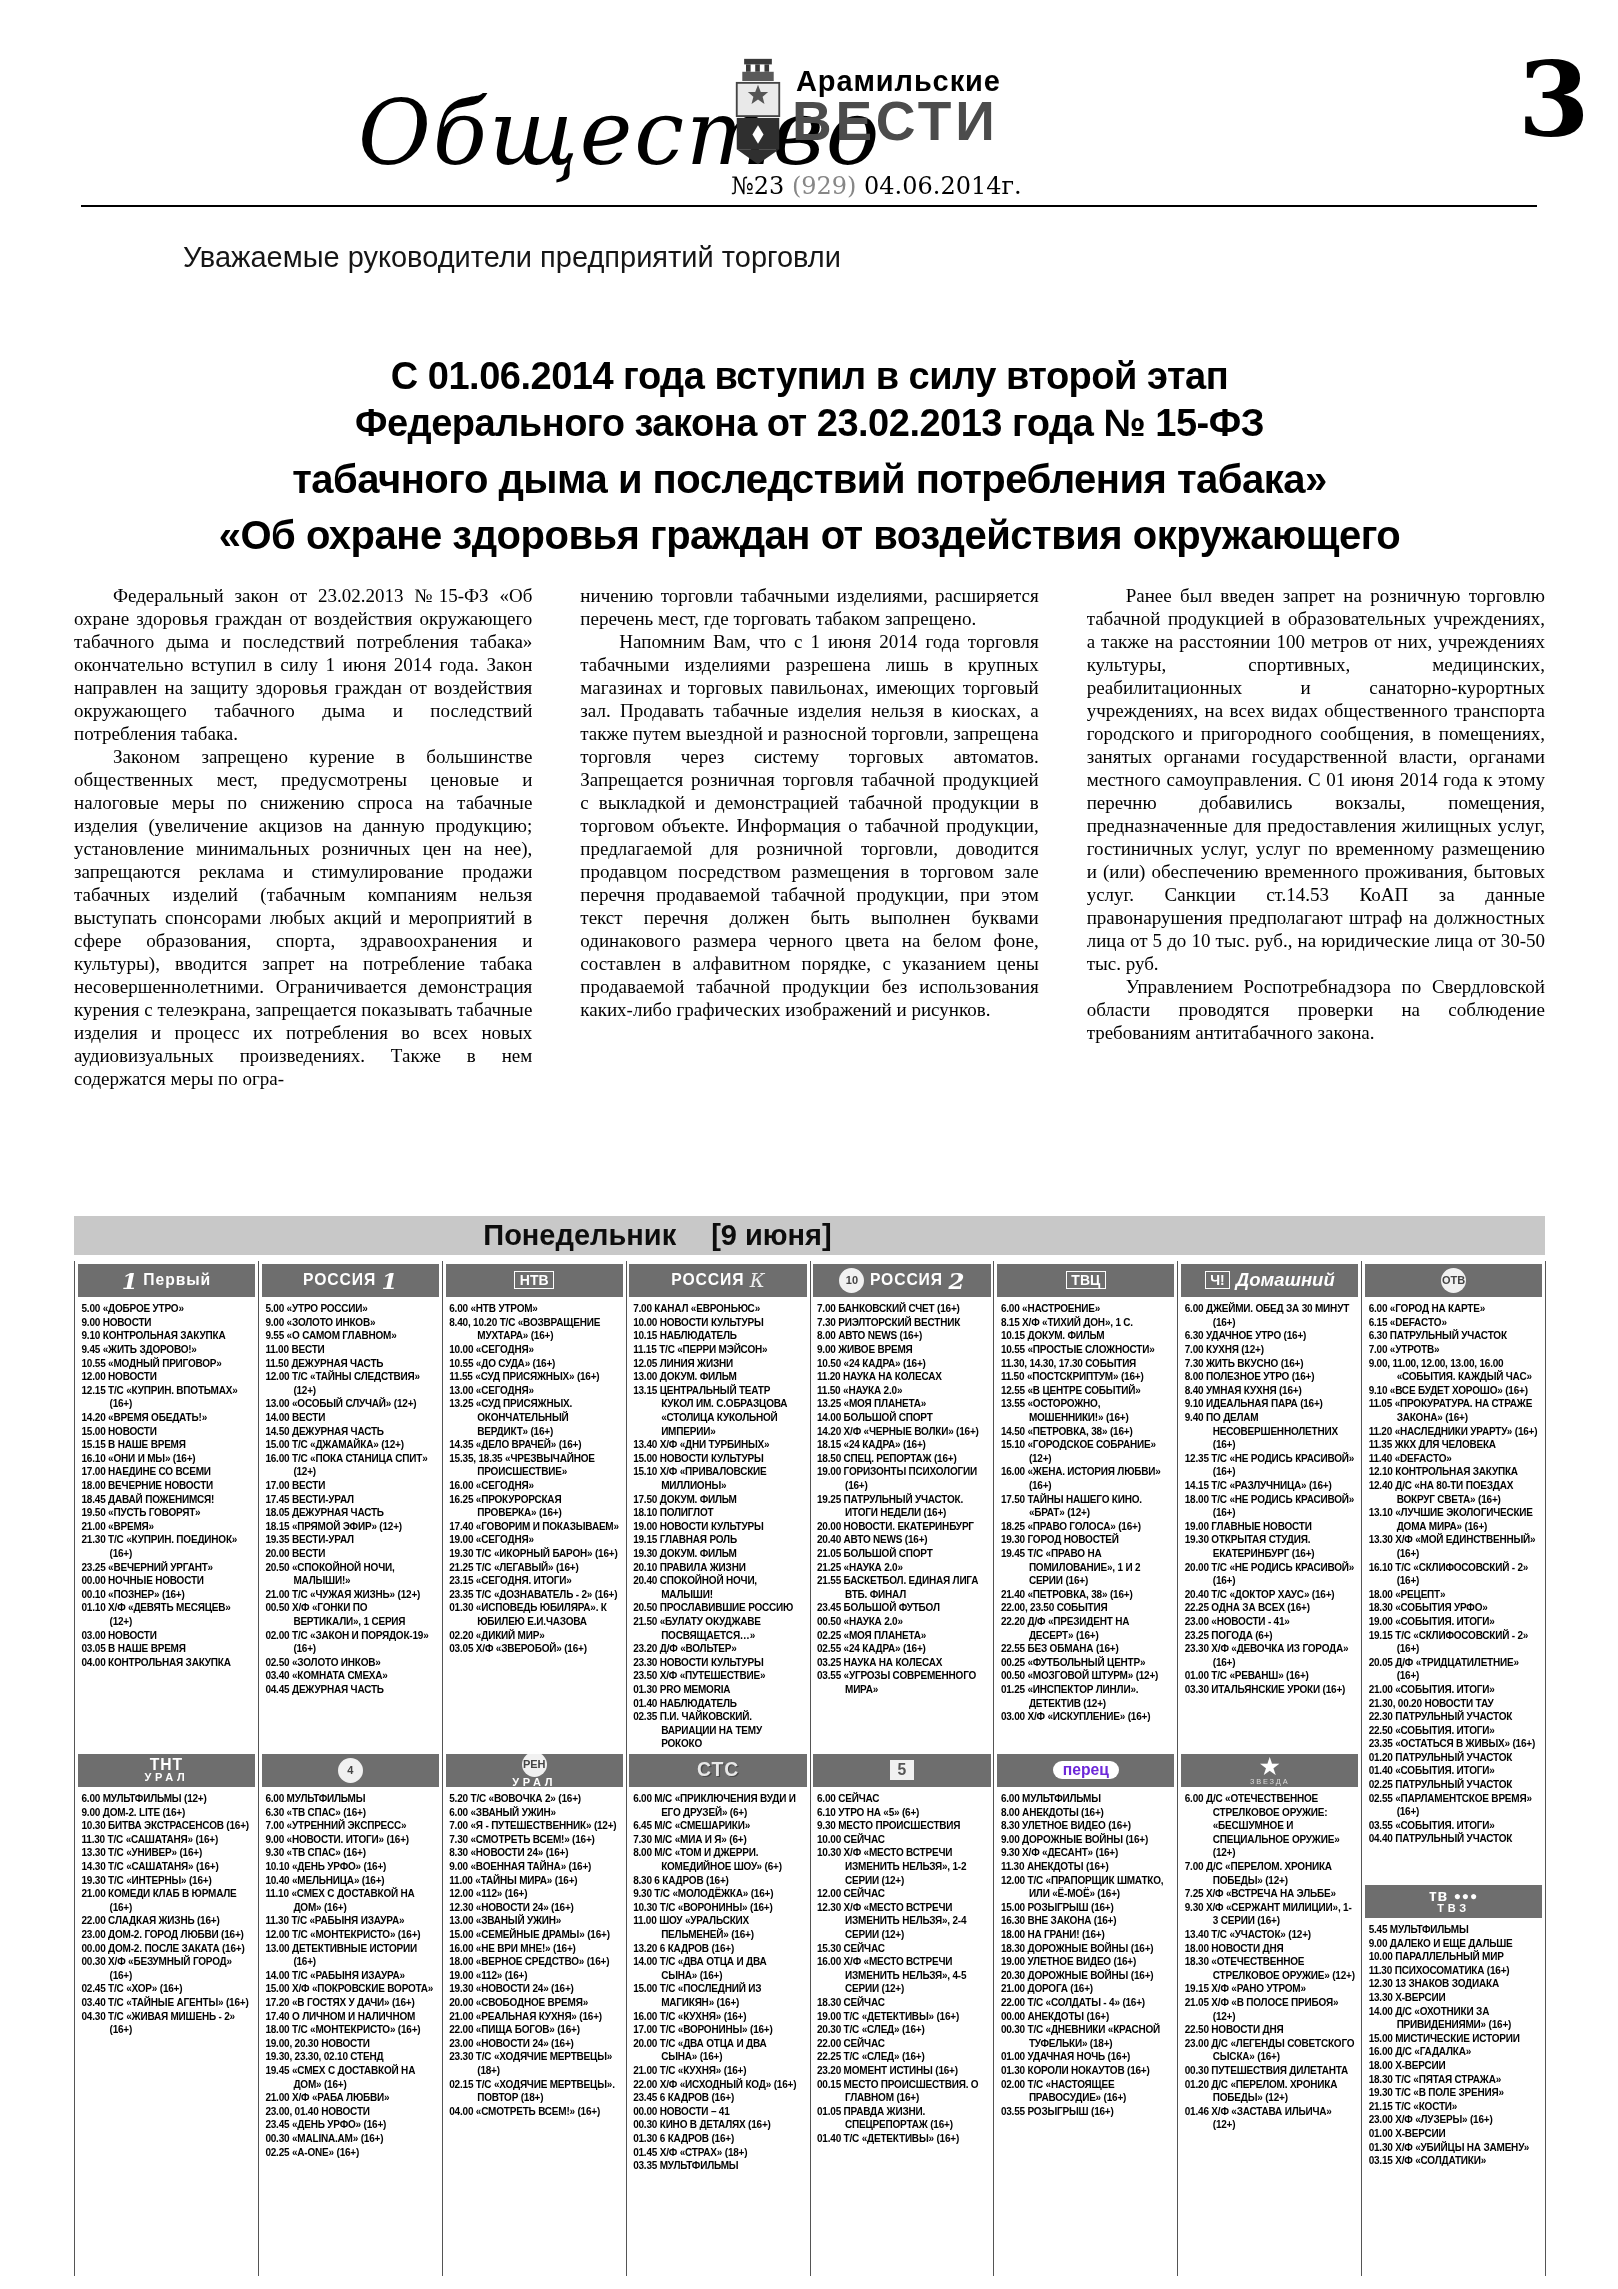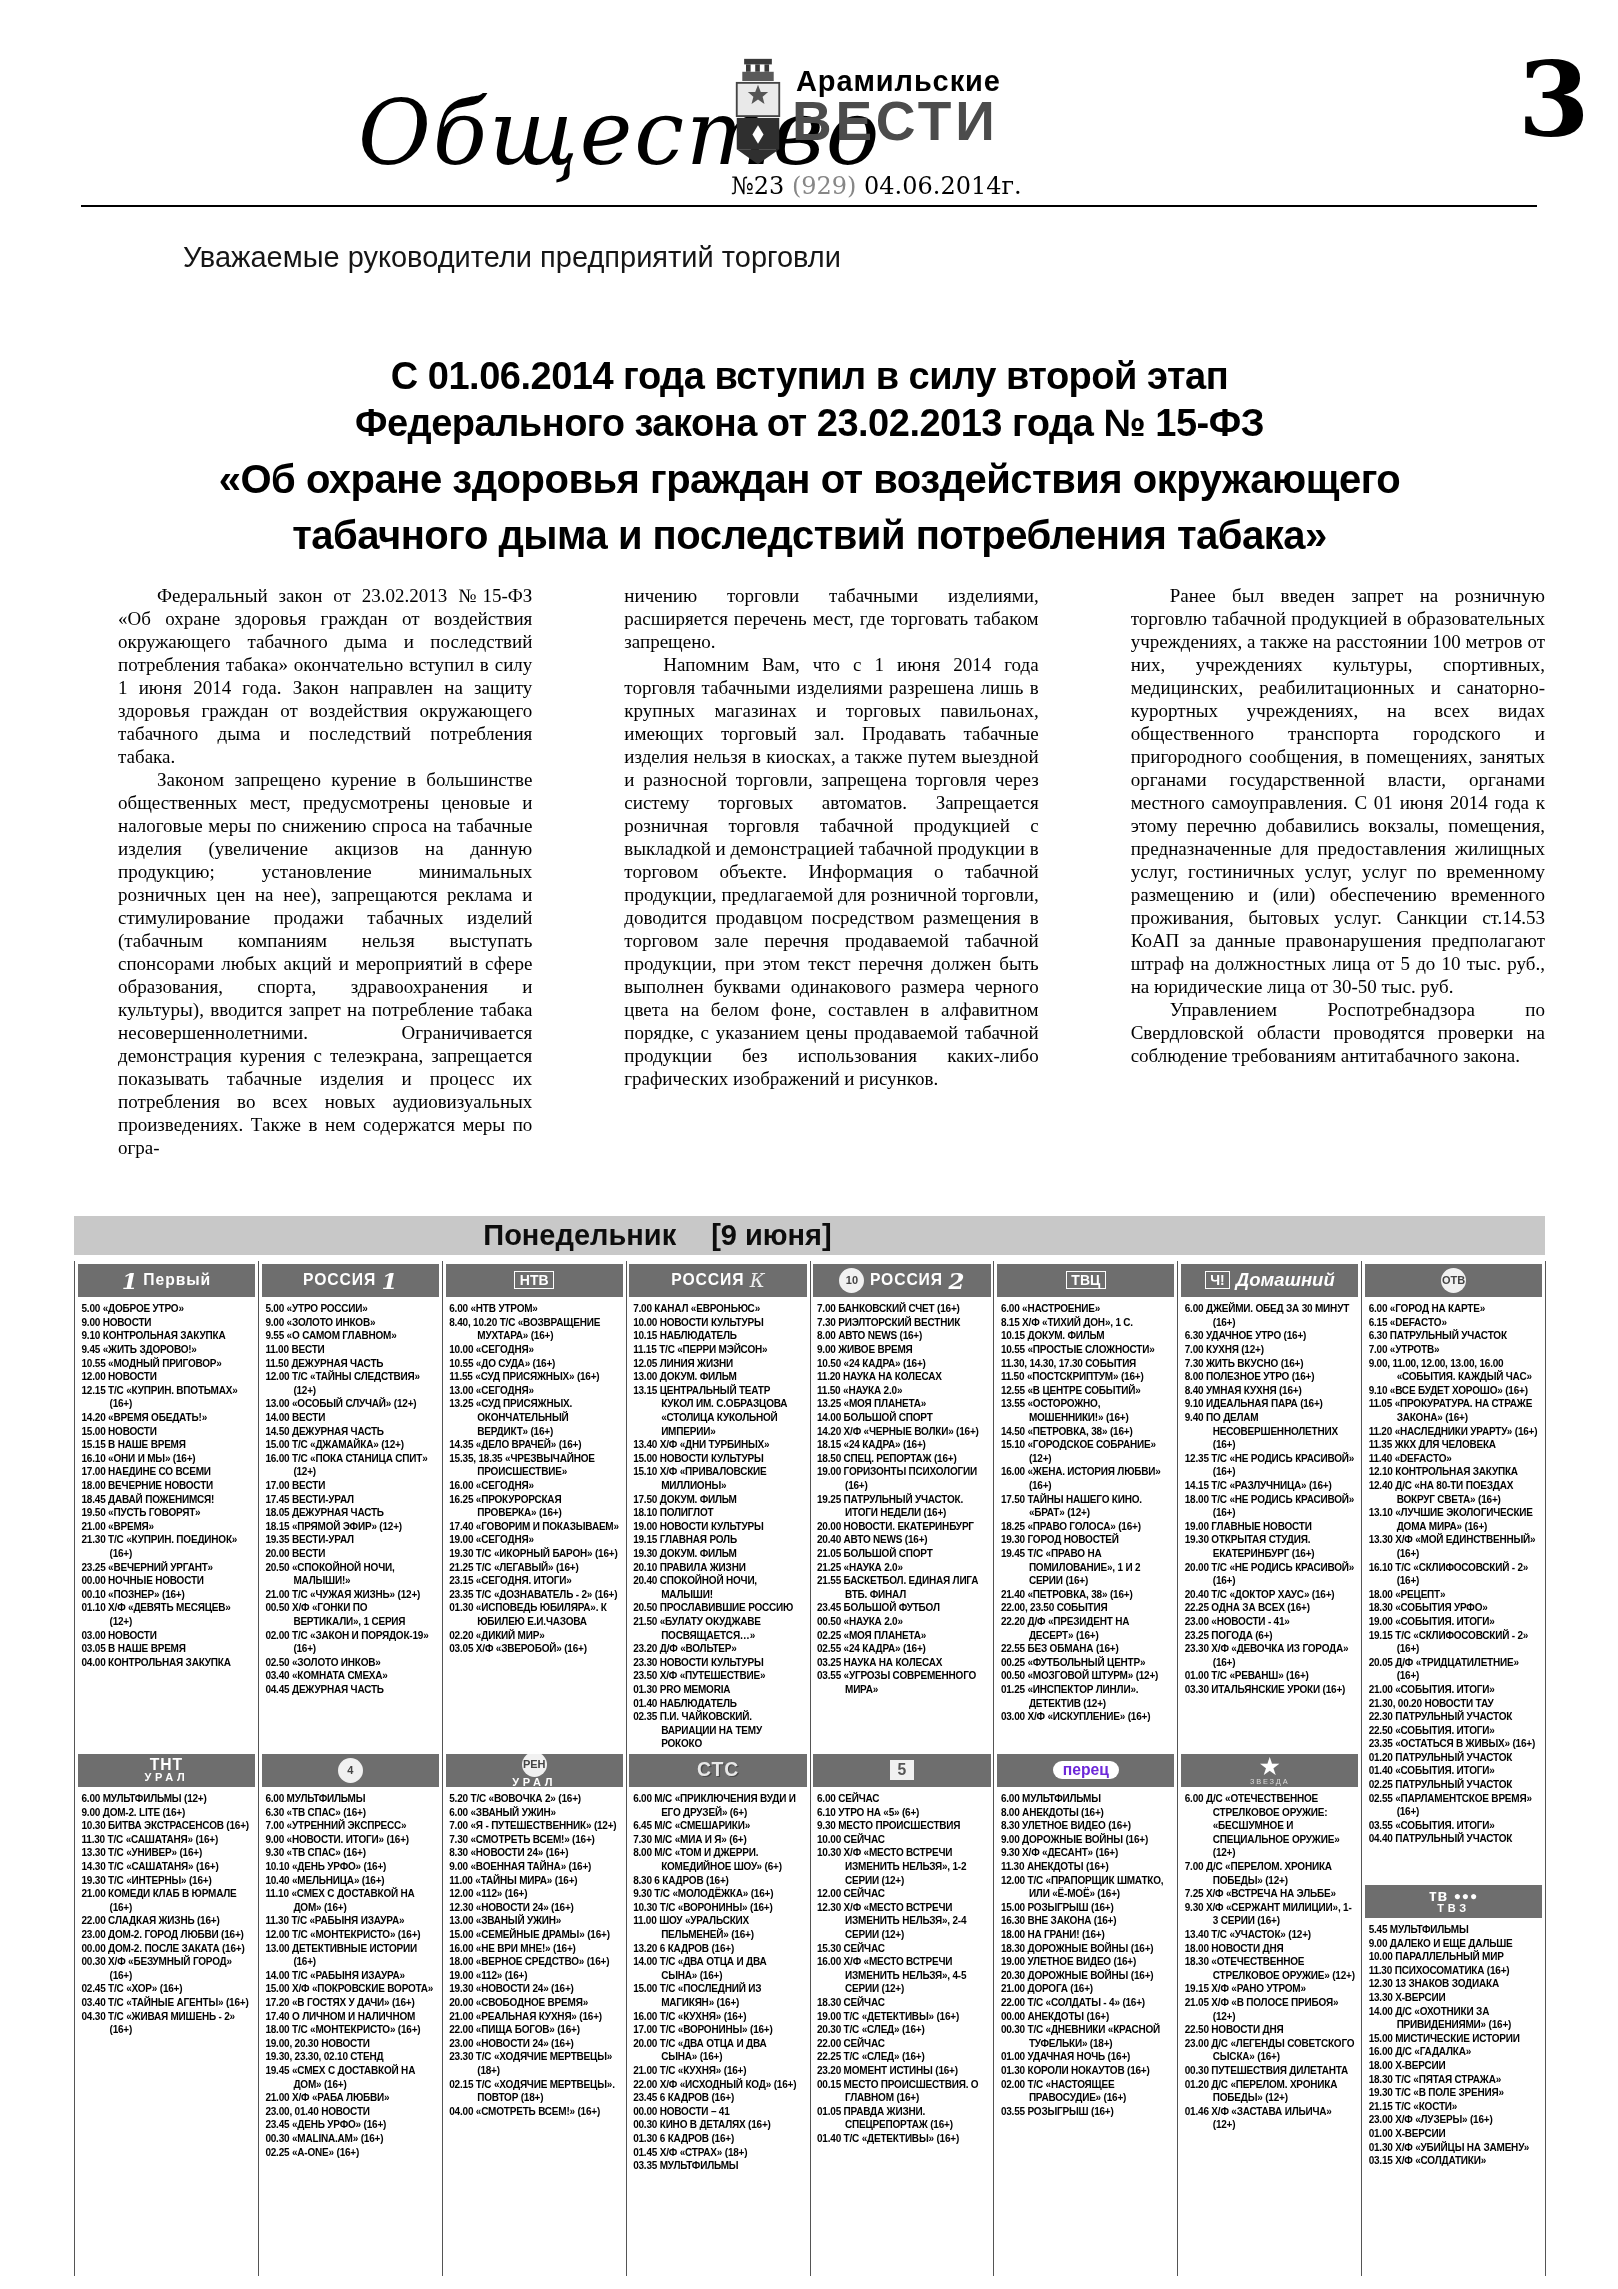--- a/index.html
+++ b/index.html
@@ -20,21 +20,21 @@
   .page-num{position:absolute;left:1518px;top:39px;font-family:"DejaVu Serif",serif;font-weight:bold;font-size:103px;}
   .masthead-rule{position:absolute;left:81px;top:205px;width:1456px;border-top:2.8px solid #000;}
   
   .notice{position:absolute;left:0;top:236px;width:1024px;text-align:center;
     font-size:29px;line-height:1.5;color:#161616;}
   .headline{position:absolute;left:74px;top:353px;width:1471px;text-align:center;font-weight:bold;letter-spacing:-0.5px;}
   .headline .hl-a{font-size:38px;line-height:47px;}
   .headline .hl-b{font-size:40px;line-height:47px;margin-top:9.2px;}
   
   .article{position:absolute;left:74px;top:584px;width:1471px;display:flex;gap:48px;}
-  .acol{flex:1;font-family:"Liberation Serif",serif;font-size:19px;line-height:23px;text-align:justify;margin-left:44px;}
+  .acol{flex:1;font-family:"Liberation Serif",serif;font-size:19px;line-height:23px;text-align:justify;}
   .apara{margin:0;}
   .apara.ind{text-indent:39px;}
   
   .tv-bar{position:absolute;left:74px;top:1216px;width:1471px;height:39px;background:#c8c8c8;
     display:flex;align-items:center;justify-content:center;}
   .tv-bar-inner{display:flex;gap:35px;font-weight:bold;font-size:29px;color:#0d0d0d;transform:translateX(-152px);}
   .tv-grid{position:absolute;left:74px;top:1261px;width:1471px;display:grid;
     grid-template-columns:repeat(8,1fr);border-left:0.9px solid #555;}
   .tvcol{border-right:0.9px solid #555;min-height:1015px;background:#fff;}
   .chhead{height:33px;margin:2.8px 2.8px 3.7px;background:#6e6e6e;color:#fff;
@@ -87,22 +87,22 @@
 <div class="page-num">3</div>
 <div class="masthead-rule"></div>
 
 <div class="notice">
   <div>Уважаемые руководители предприятий торговли</div>
 </div>
 
 <div class="headline">
   <div class="hl-a">С 01.06.2014 года вступил в силу второй этап</div>
   <div class="hl-a">Федерального закона от 23.02.2013 года № 15-ФЗ</div>
+  <div class="hl-b">табачного дыма и последствий потребления табака»</div>
   <div class="hl-b">«Об охране здоровья граждан от воздействия окружающего</div>
-  <div class="hl-b">табачного дыма и последствий потребления табака»</div>
 </div>
 
 <div class="article">
   <div class="acol">
       <p class="apara ind">Федеральный закон от 23.02.2013 №15-ФЗ «Об охране здоровья граждан от воздействия окружающего табачного дыма и последствий потребления табака» окончательно вступил в силу 1 июня 2014 года. Закон направлен на защиту здоровья граждан от воздействия окружающего табачного дыма и последствий потребления табака.</p>
       <p class="apara ind">Законом запрещено курение в большинстве общественных мест, предусмотрены ценовые и налоговые меры по снижению спроса на табачные изделия (увеличение акцизов на данную продукцию; установление минимальных розничных цен на нее), запрещаются реклама и стимулирование продажи табачных изделий (табачным компаниям нельзя выступать спонсорами любых акций и мероприятий в сфере образования, спорта, здравоохранения и культуры), вводится запрет на потребление табака несовершеннолетними. Ограничивается демонстрация курения с телеэкрана, запрещается показывать табачные изделия и процесс их потребления во всех новых аудиовизуальных произведениях. Также в нем содержатся меры по огра-</p>
     </div>
   <div class="acol">
       <p class="apara">ничению торговли табачными изделиями, расширяется перечень мест, где торговать табаком запрещено.</p>
       <p class="apara ind">Напомним Вам, что с 1 июня 2014 года торговля табачными изделиями разрешена лишь в крупных магазинах и торговых павильонах, имеющих торговый зал. Продавать табачные изделия нельзя в киосках, а также путем выездной и разносной торговли, запрещена торговля через систему торговых автоматов. Запрещается розничная торговля табачной продукцией с выкладкой и демонстрацией табачной продукции в торговом объекте. Информация о табачной продукции, предлагаемой для розничной торговли, доводится продавцом посредством размещения в торговом зале перечня продаваемой табачной продукции, при этом текст перечня должен быть выполнен буквами одинакового размера черного цвета на белом фоне, составлен в алфавитном порядке, с указанием цены продаваемой табачной продукции без использования каких-либо графических изображений и рисунков.</p>

